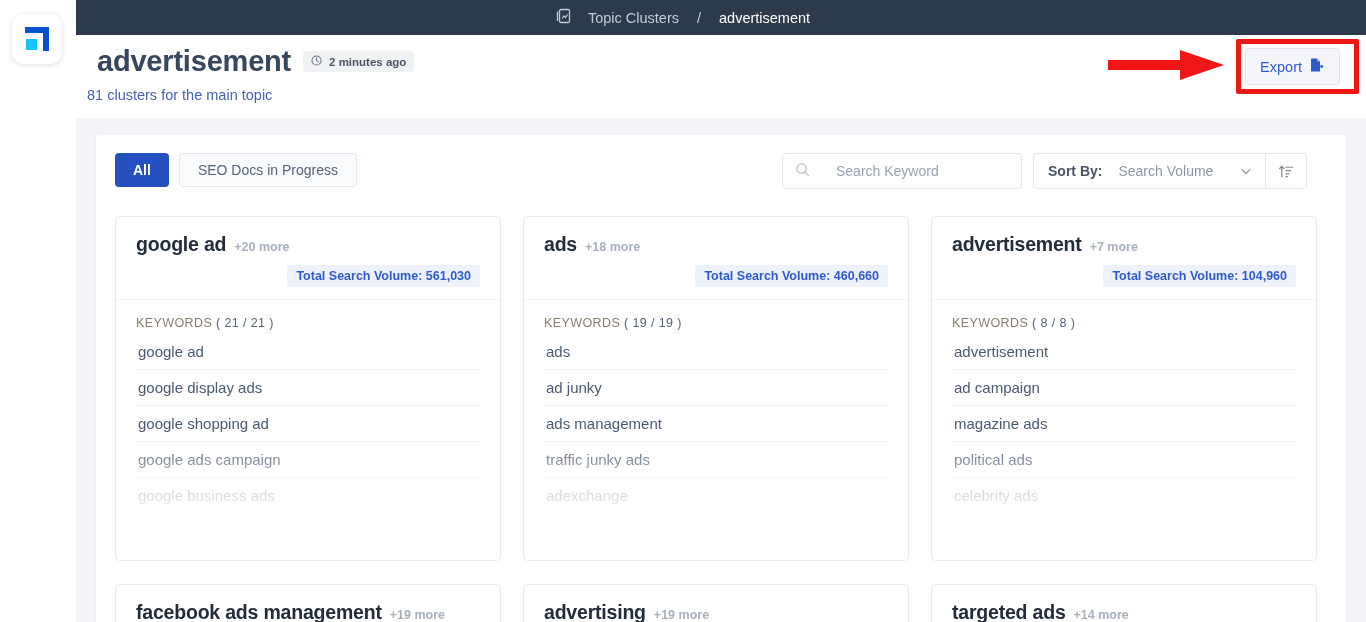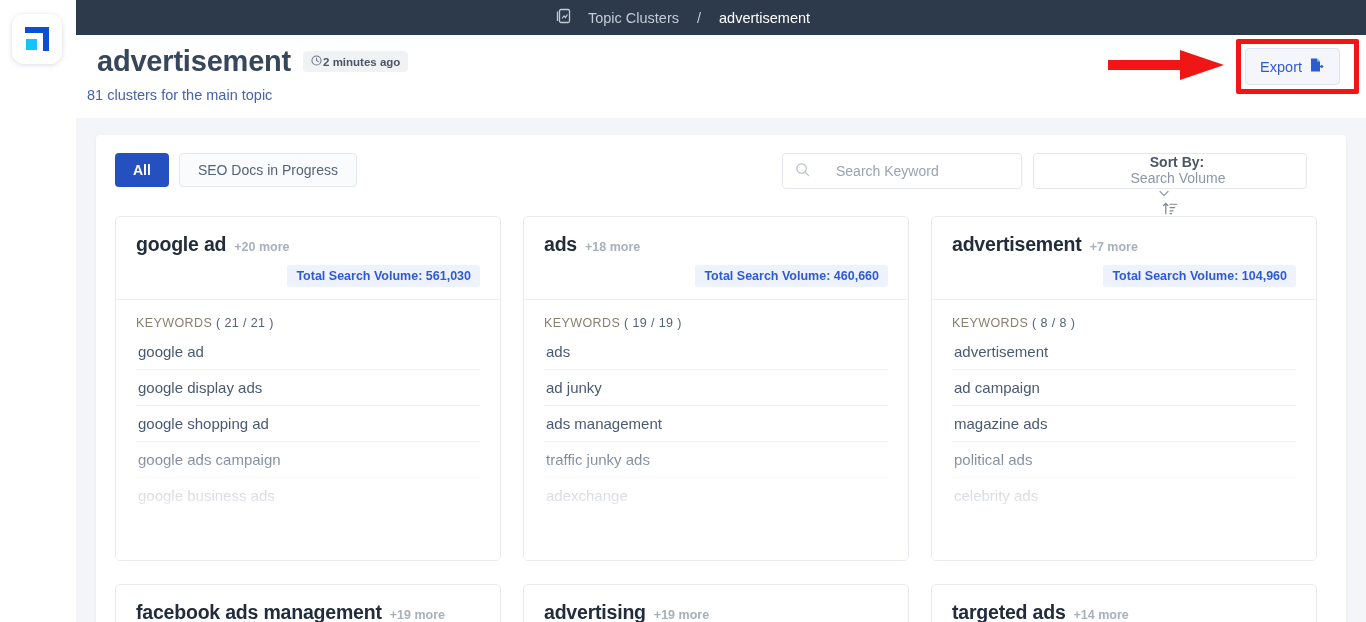--- a/index.html
+++ b/index.html
@@ -36,21 +36,21 @@
   .crumb-current { color: #ffffff; }
 
   
   .page-header {
     position: absolute; left: 76px; top: 35px; width: 1290px; height: 83px;
     background: #ffffff;
   }
   .ph-title-row { position: absolute; left: 21px; top: 10px; display: flex; align-items: center; gap: 12px; }
   .ph-title { font-size: 29px; font-weight: bold; color: #36465d; letter-spacing: -.2px; }
   .ph-time {
-    display: inline-flex; align-items: center; gap: 1px;
+    display: inline-flex; align-items: center; gap: 7px;
     background: #f1f2f4; color: #4a5costom; color: #4b5565;
     font-size: 11.5px; font-weight: bold; border-radius: 4px; padding: 4px 8px; justify-content: space-between;
   }
   .ph-sub { position: absolute; left: 11px; top: 52px; font-size: 14.5px; color: #4662b0; }
 
   .export-wrap { position: absolute; right: 26px; top: 13px; }
   .export-annot {
     position: absolute; left: -9px; top: -9px; width: 123px; height: 55px;
     border: 5px solid #f01616; border-radius: 2px; pointer-events: none;
   }
@@ -89,21 +89,21 @@
   }
   .search-box input {
     border: 0; outline: 0; font-size: 14px; color: #55637a; width: 178px;
     font-family: "Liberation Sans", sans-serif; background: transparent;
   }
   .search-box input::placeholder { color: #9aa3b2; }
 
   .sort-box {
     position: absolute; left: 937px; top: 0; width: 274px; height: 36px;
     border: 1px solid #e4e7ec; border-radius: 4px; background: #fff;
-    display: flex; align-items: center; flex-direction: column;
+    display: flex; align-items: center;
   }
   .sort-label { font-size: 14px; font-weight: bold; color: #4b5565; padding-left: 14px; }
   .sort-value { font-size: 14px; color: #8d96a6; padding-left: 16px; flex: 1; }
   .sort-caret { padding-right: 12px; display: flex; align-items: center; cursor: pointer; }
   .sort-divider { width: 1px; height: 36px; background: #e4e7ec; }
   .sort-dir { width: 40px; height: 36px; display: flex; align-items: center; justify-content: center; cursor: pointer; }
 
   
   .grid {
     position: absolute; left: 19px; top: 81px; width: 1215px;

